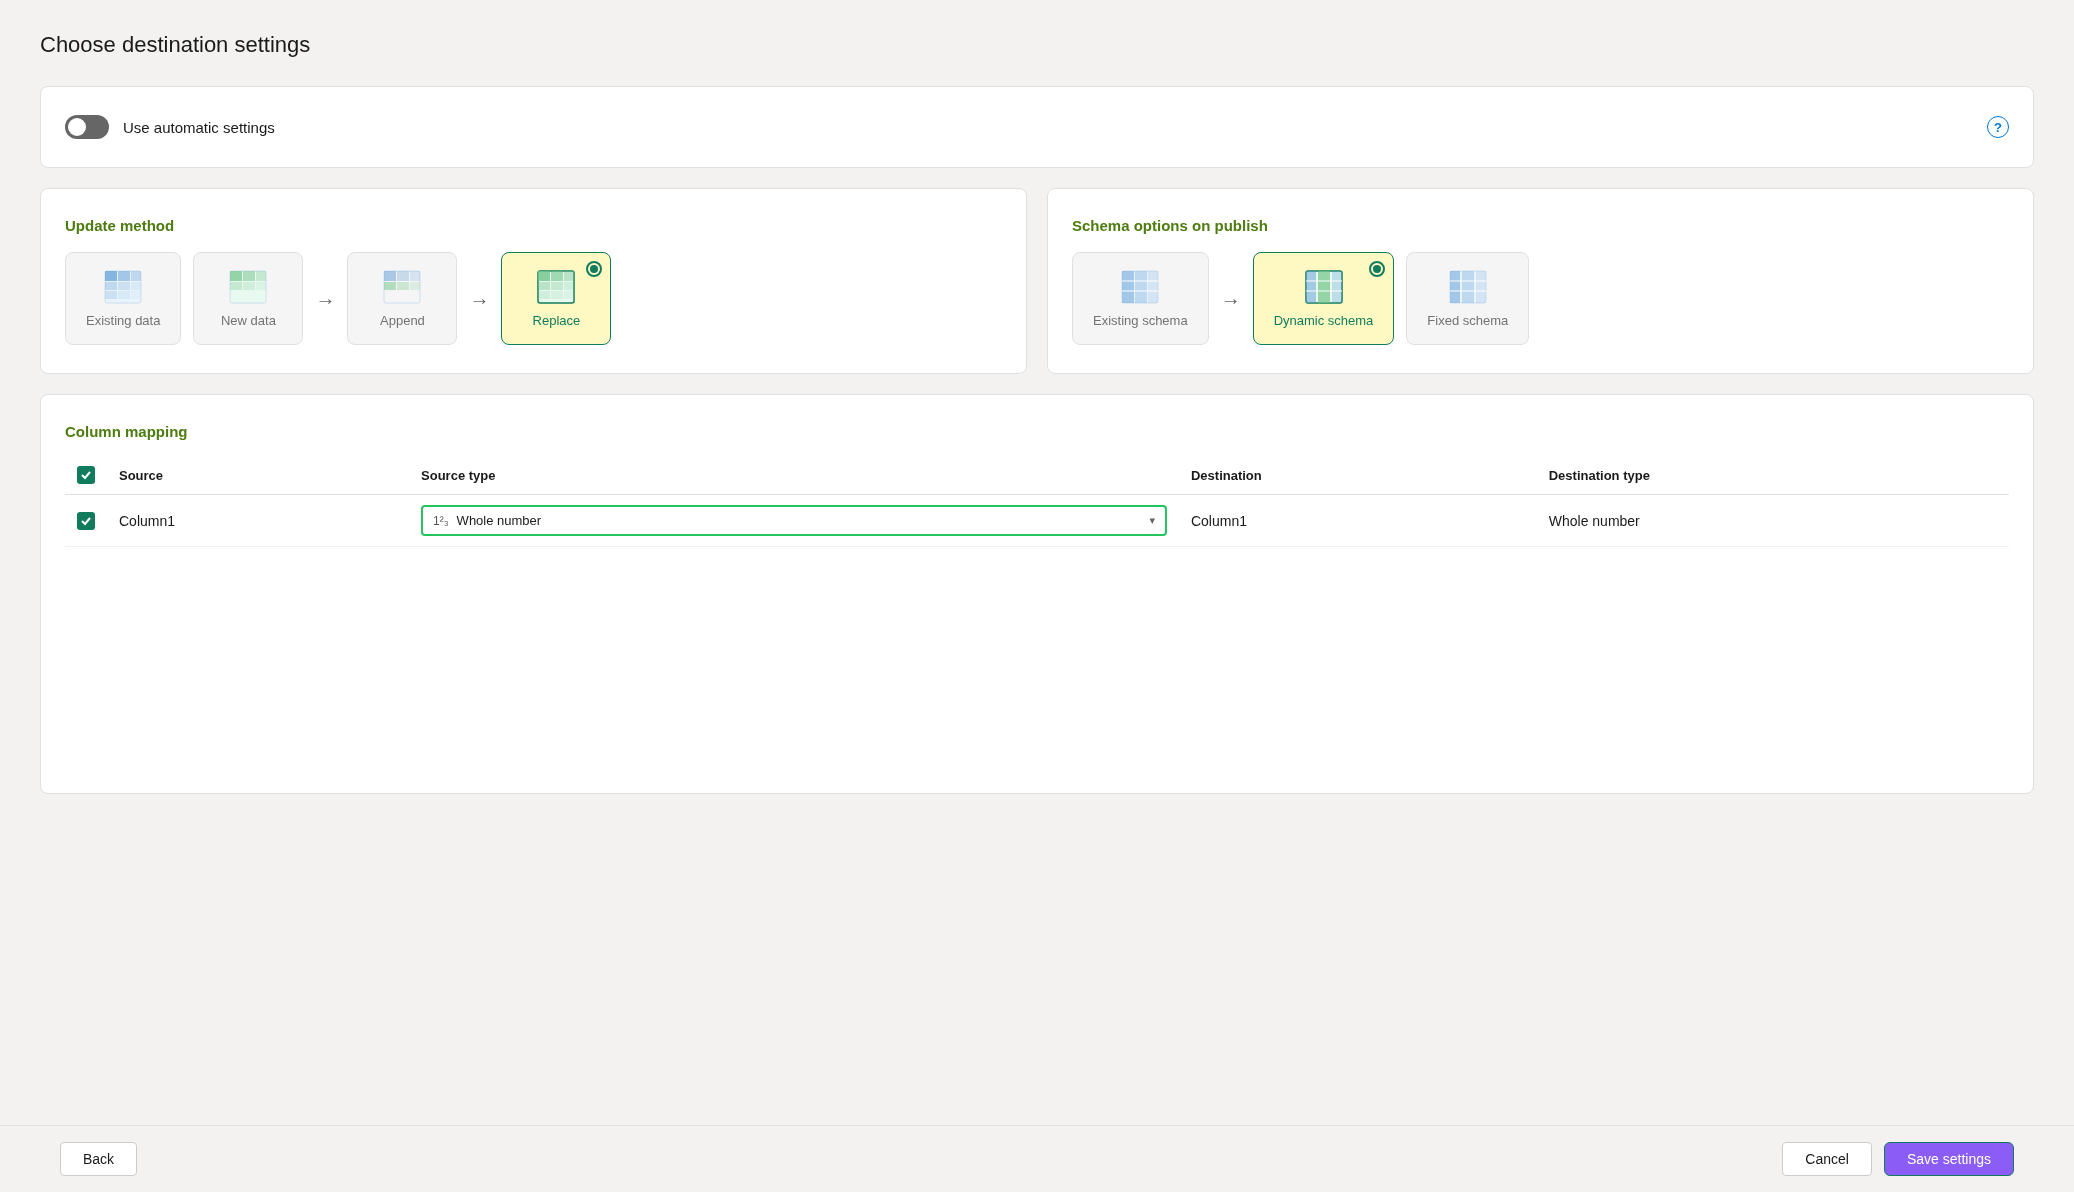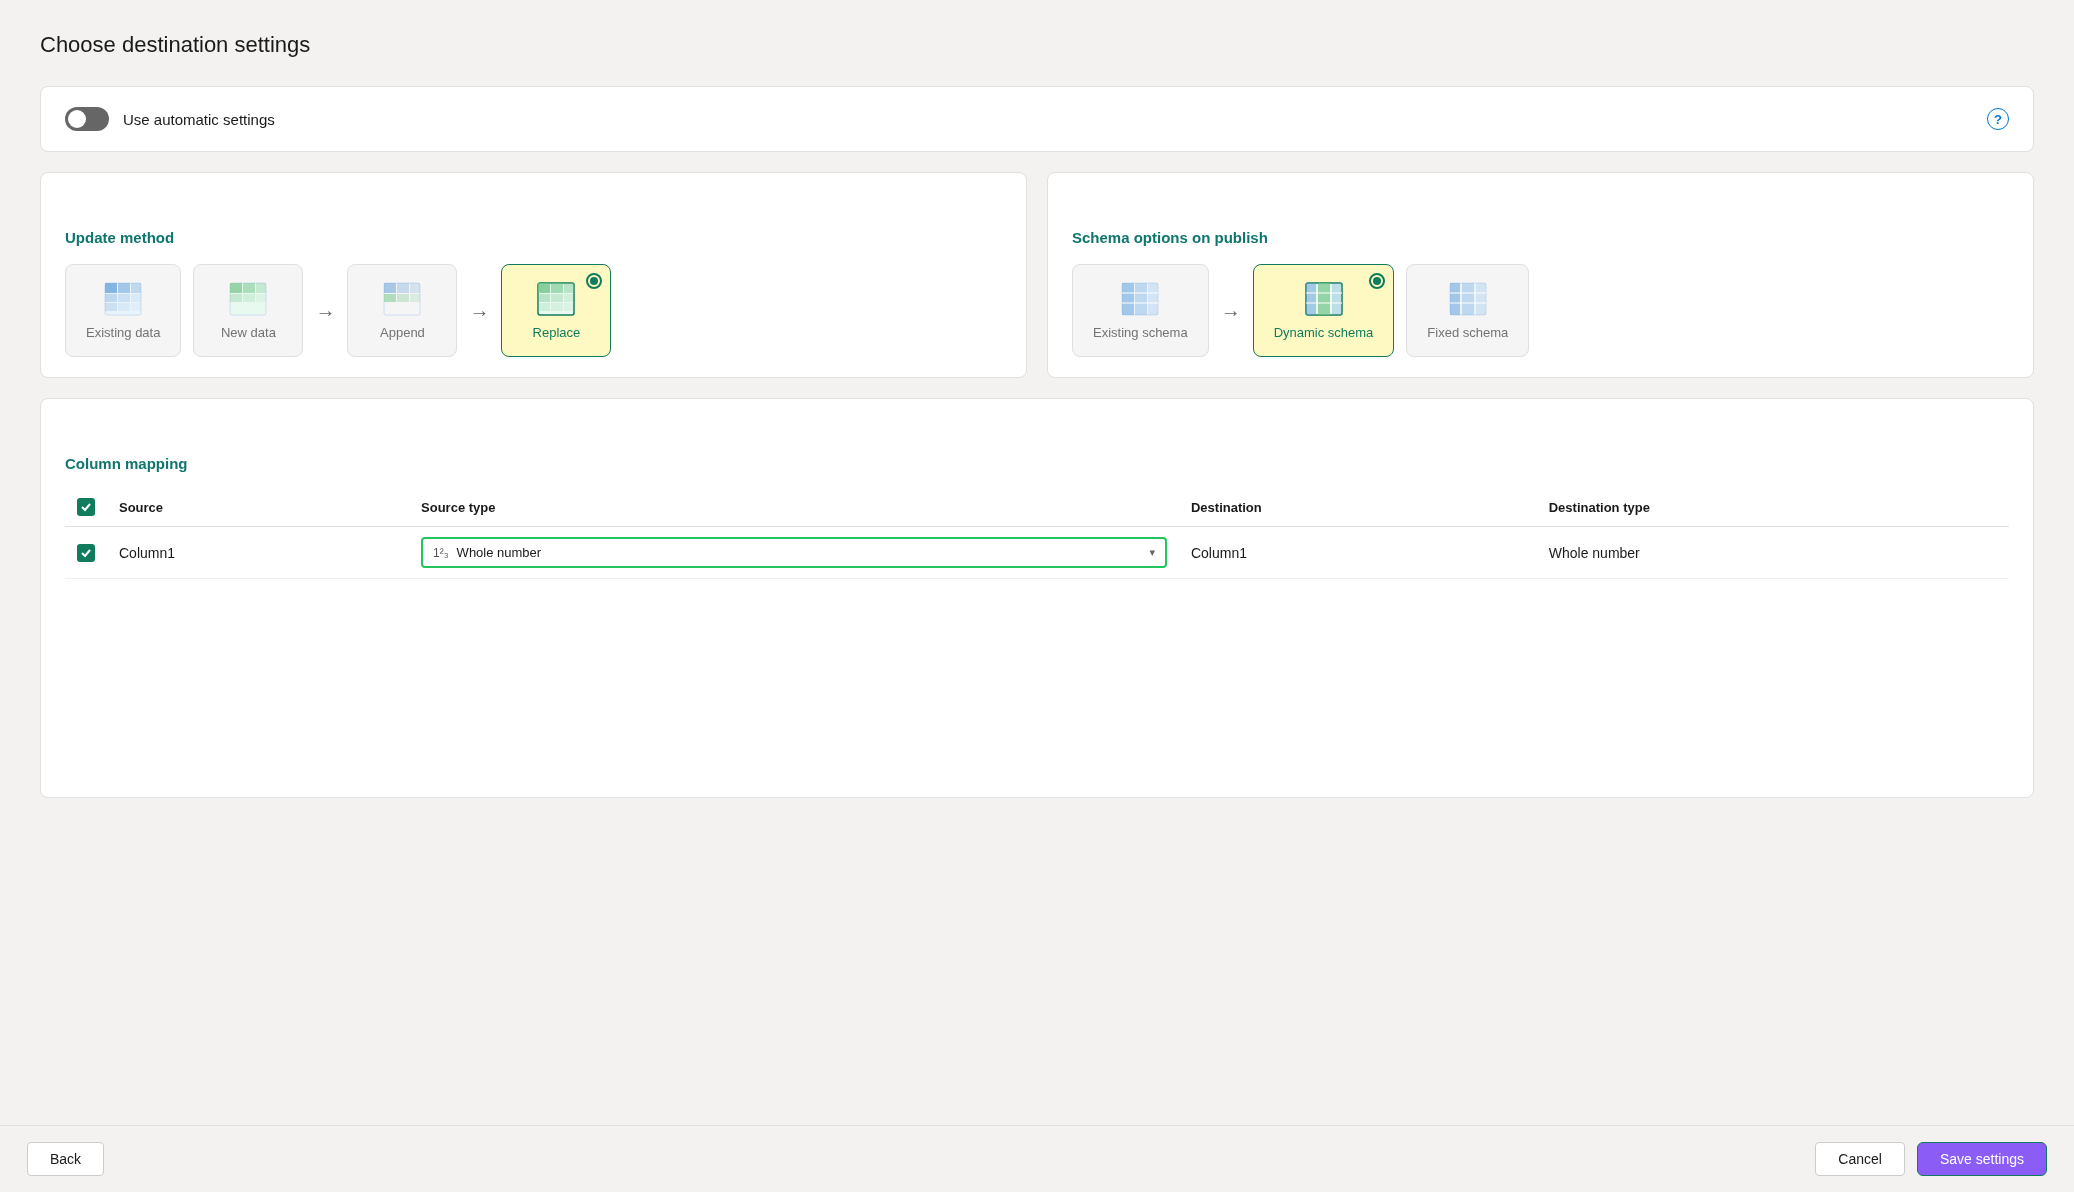--- a/index.html
+++ b/index.html
@@ -17,21 +17,21 @@
     .page-title {
       font-size: 22px;
       font-weight: 400;
       color: #1a1a1a;
       margin-bottom: 28px;
     }
     .card {
       background: #fff;
       border: 1px solid #e0e0e0;
       border-radius: 8px;
-      padding: 20px 24px;
+      padding: 28px 24px;
       margin-bottom: 20px;
     }
     
     .toggle-card {
       display: flex;
       align-items: center;
       justify-content: space-between;
     }
     .toggle-row {
       display: flex;
@@ -80,23 +80,22 @@
     .two-col {
       display: flex;
       gap: 20px;
     }
     .two-col .card {
       flex: 1;
     }
     .section-title {
       font-size: 15px;
       font-weight: 600;
-      color: #0f766e;
+      color: #4d7c0f;
       margin-bottom: 18px;
-      margin-top: 36px;
     }
     
     .method-row {
       display: flex;
       align-items: center;
       gap: 12px;
     }
     .method-option {
       background: #f5f5f5;
       border: 1.5px solid #e0e0e0;
@@ -203,21 +202,21 @@
       font-size: 13px;
     }
     .source-type-select .chevron {
       margin-left: auto;
       font-size: 11px;
       color: #666;
     }
     
     .footer {
       background: #f3f2f1;
-      padding: 16px 27px;
+      padding: 16px 60px;
       display: flex;
       justify-content: space-between;
       align-items: center;
       border-top: 1px solid #e0e0e0;
     }
     .btn {
       padding: 8px 22px;
       border-radius: 4px;
       font-size: 14px;
       font-weight: 500;

